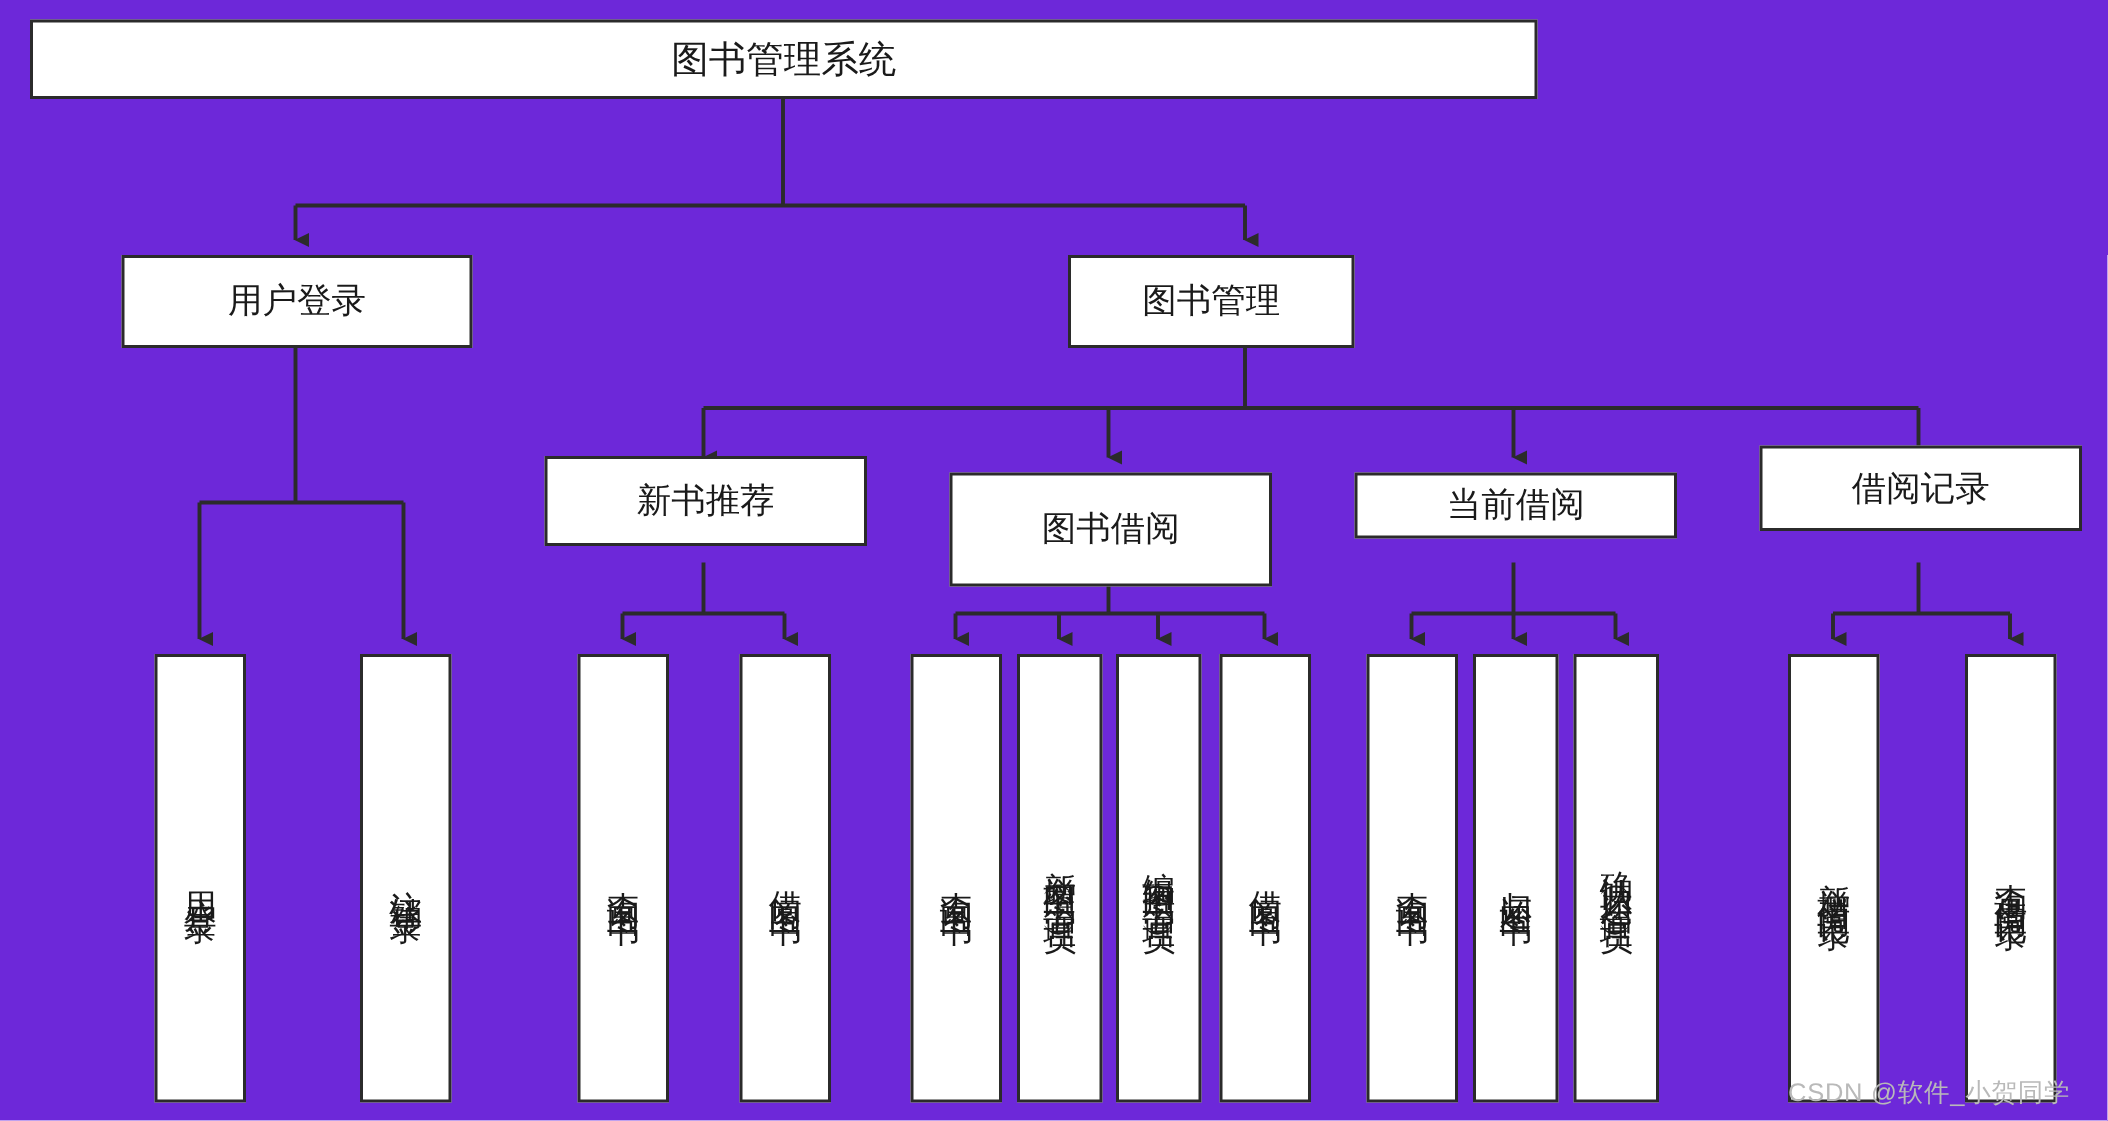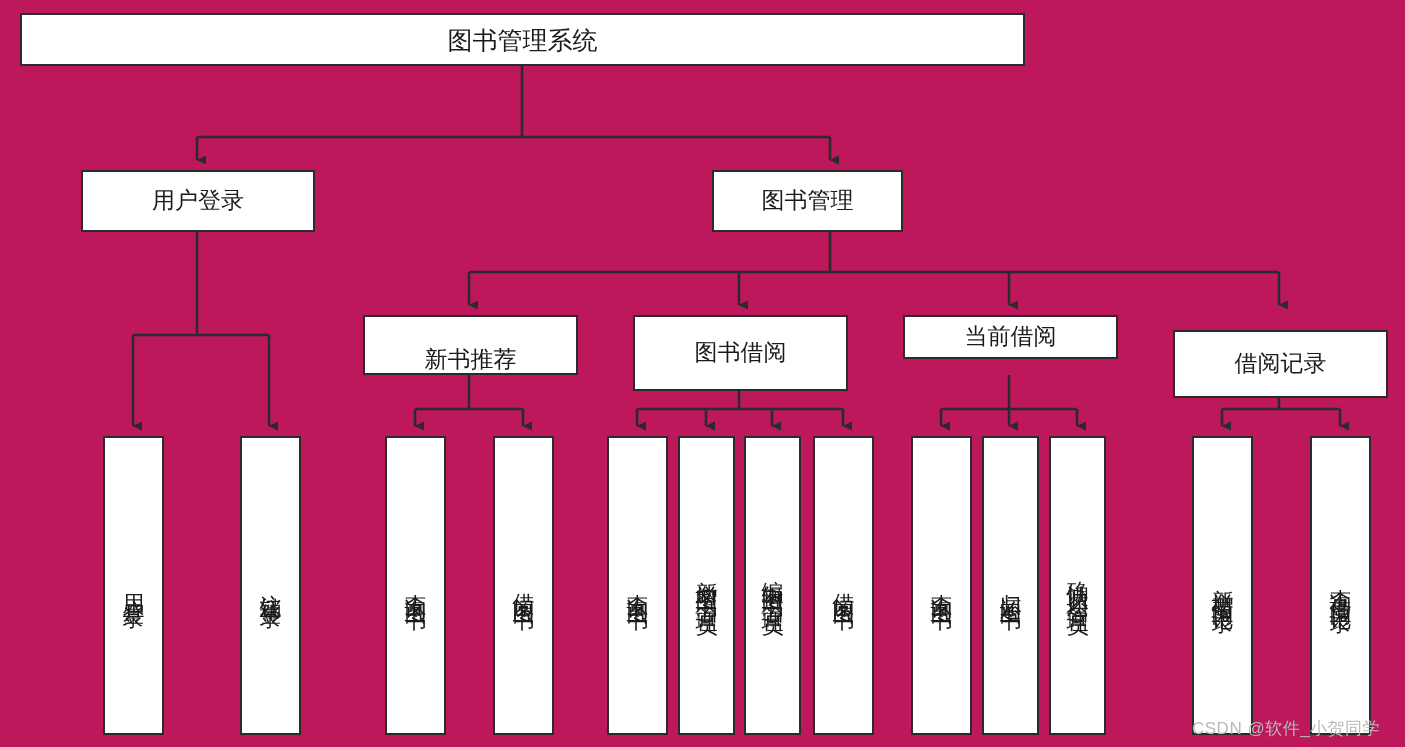--- a/index.html
+++ b/index.html
@@ -8,21 +8,21 @@
     padding: 0;
     background: #ffffff;
   }
   body {
     font-family: "Liberation Sans", "DejaVu Sans", sans-serif;
   }
   #canvas {
     position: relative;
     width: 1405px;
     height: 747px;
-    background: #be185d;
+    background: #6d28d9;
     overflow: hidden;
   }
   #diagram-svg {
     position: absolute;
     left: 0;
     top: 0;
     width: 1405px;
     height: 747px;
   }
   .node-box {
@@ -125,33 +125,33 @@
   </div>
 
   <div class="node-box tier-2" style="left:81px; top:170px; width:234px; height:62px;">
     <span class="node-label">用户登录</span>
   </div>
 
   <div class="node-box tier-2" style="left:712px; top:170px; width:191px; height:62px;">
     <span class="node-label">图书管理</span>
   </div>
 
-  <div class="node-box tier-3" style="left:363px; top:315px; width:215px; height:60px;align-items:flex-end;">
+  <div class="node-box tier-3" style="left:363px; top:304px; width:215px; height:60px;">
     <span class="node-label">新书推荐</span>
   </div>
 
   <div class="node-box tier-3" style="left:633px; top:315px; width:215px; height:76px;">
     <span class="node-label">图书借阅</span>
   </div>
 
   <div class="node-box tier-3" style="left:903px; top:315px; width:215px; height:44px;">
     <span class="node-label">当前借阅</span>
   </div>
 
-  <div class="node-box tier-3" style="left:1173px; top:330px; width:215px; height:68px;align-items:center;">
+  <div class="node-box tier-3" style="left:1173px; top:297px; width:215px; height:57px;align-items:center;">
     <span class="node-label">借阅记录</span>
   </div>
 
   <div class="node-box leaf" style="left:103px; top:436px; width:61px; height:299px;">
     <span class="node-label">用户登录</span>
   </div>
 
   <div class="node-box leaf" style="left:240px; top:436px; width:61px; height:299px;">
     <span class="node-label">注销登录</span>
   </div>

